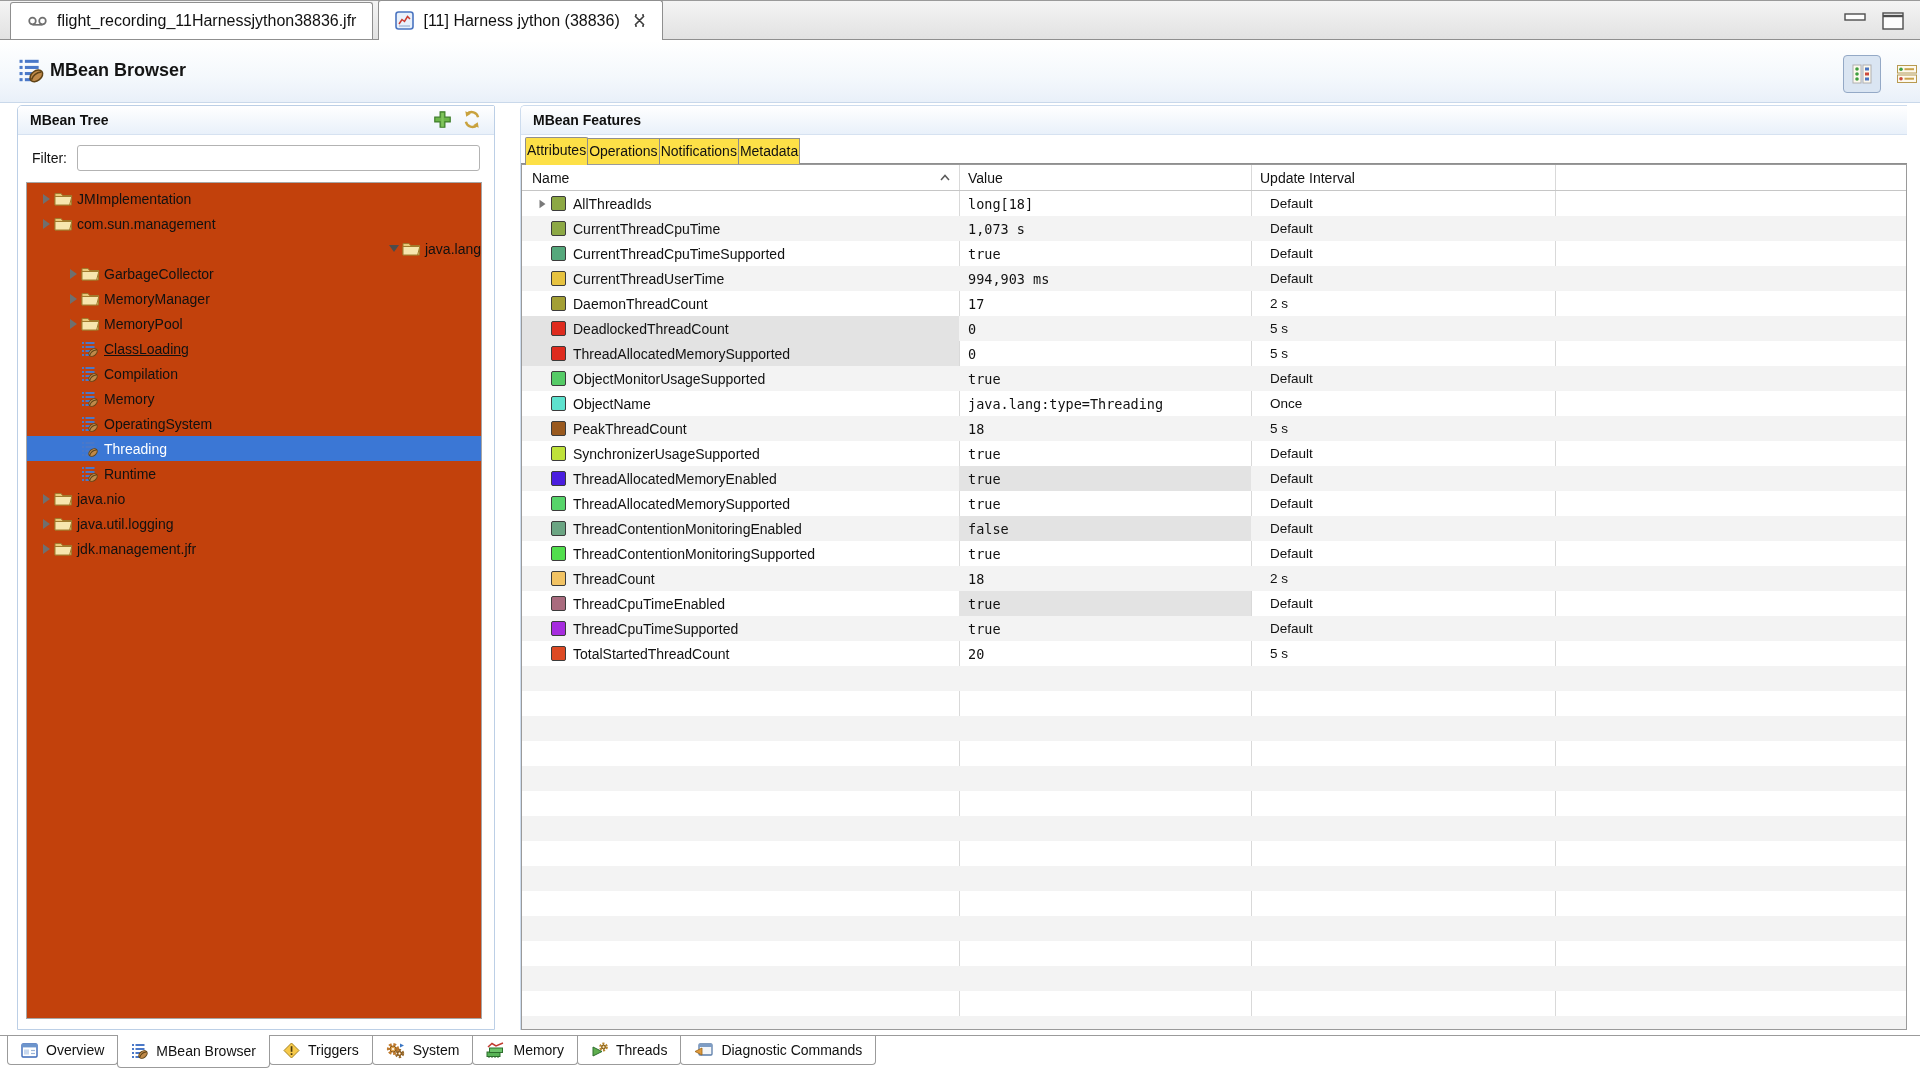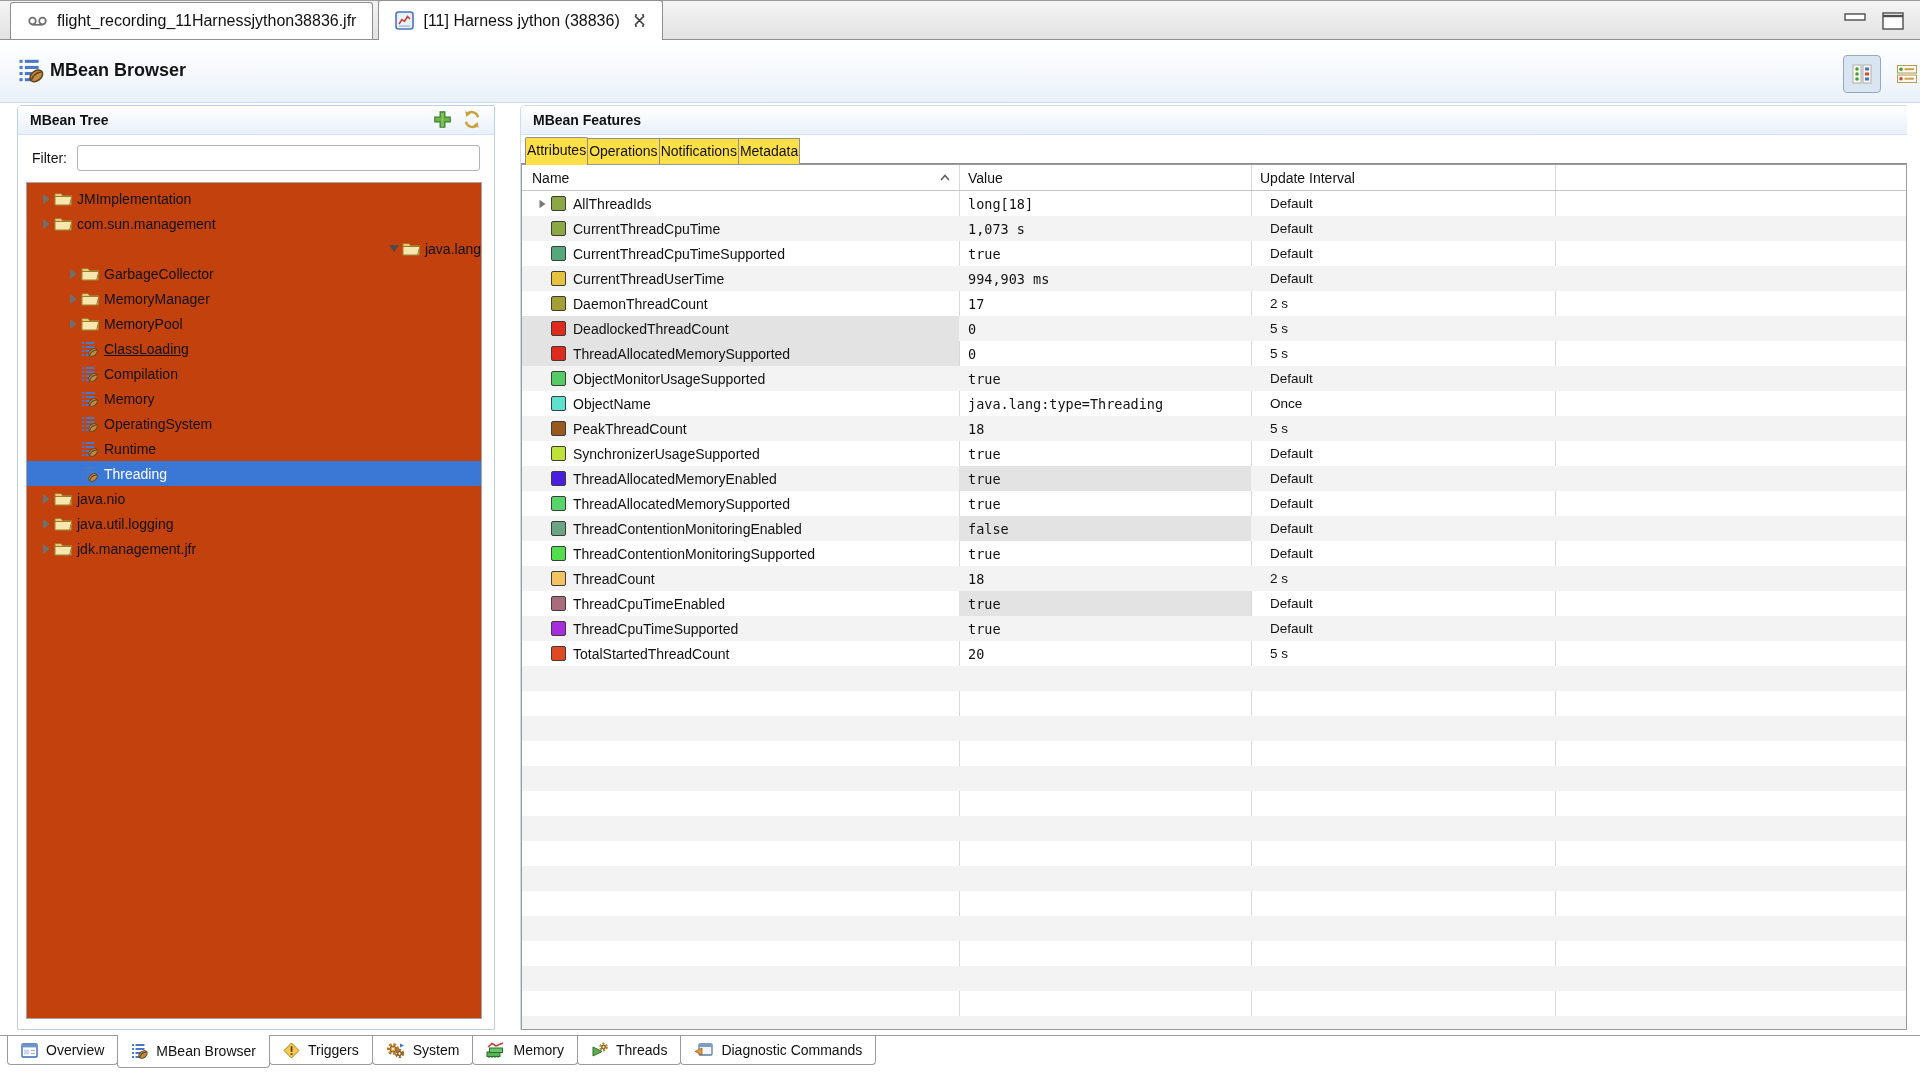--- a/index.html
+++ b/index.html
@@ -382,64 +382,64 @@
             </g>
             <g transform="rotate(-38 12 11.5)">
               <ellipse cx="12" cy="11.5" rx="4.6" ry="3.2" fill="#c08a4a" stroke="#5f4316" stroke-width="1"></ellipse>
               <path d="M8 11.5 q4 -2.4 8 0" fill="none" stroke="#5f4316" stroke-width="1"></path>
             </g>
           </svg>
         </span>
     <span class="tlabel">OperatingSystem</span>
   </div>
 
-  <div class="titem" style="padding-left: 38px;">
+  <div class="titem selected" style="padding-left: 38px;">
     <span class="arrow"></span>
     <span class="ticon icon">
           <svg width="17" height="16" viewBox="0 0 17 16">
             <g fill="#4a78c8">
               <rect x="1" y="1" width="2" height="2"></rect>
               <rect x="4.5" y="1" width="9" height="2"></rect>
               <rect x="1" y="5" width="2" height="2"></rect>
               <rect x="4.5" y="5" width="9" height="2"></rect>
               <rect x="1" y="9" width="2" height="2"></rect>
               <rect x="4.5" y="9" width="6" height="2"></rect>
               <rect x="1" y="13" width="2" height="2"></rect>
               <rect x="4.5" y="13" width="4" height="2"></rect>
             </g>
             <g transform="rotate(-38 12 11.5)">
               <ellipse cx="12" cy="11.5" rx="4.6" ry="3.2" fill="#c08a4a" stroke="#5f4316" stroke-width="1"></ellipse>
               <path d="M8 11.5 q4 -2.4 8 0" fill="none" stroke="#5f4316" stroke-width="1"></path>
             </g>
           </svg>
         </span>
-    <span class="tlabel">Runtime</span>
-  </div>
-
-  <div class="titem selected" style="padding-left: 38px;">
+    <span class="tlabel">Threading</span>
+  </div>
+
+  <div class="titem" style="padding-left: 38px;">
     <span class="arrow"></span>
     <span class="ticon icon">
           <svg width="17" height="16" viewBox="0 0 17 16">
             <g fill="#4a78c8">
               <rect x="1" y="1" width="2" height="2"></rect>
               <rect x="4.5" y="1" width="9" height="2"></rect>
               <rect x="1" y="5" width="2" height="2"></rect>
               <rect x="4.5" y="5" width="9" height="2"></rect>
               <rect x="1" y="9" width="2" height="2"></rect>
               <rect x="4.5" y="9" width="6" height="2"></rect>
               <rect x="1" y="13" width="2" height="2"></rect>
               <rect x="4.5" y="13" width="4" height="2"></rect>
             </g>
             <g transform="rotate(-38 12 11.5)">
               <ellipse cx="12" cy="11.5" rx="4.6" ry="3.2" fill="#c08a4a" stroke="#5f4316" stroke-width="1"></ellipse>
               <path d="M8 11.5 q4 -2.4 8 0" fill="none" stroke="#5f4316" stroke-width="1"></path>
             </g>
           </svg>
         </span>
-    <span class="tlabel">Threading</span>
+    <span class="tlabel">Runtime</span>
   </div>
 
   <div class="titem" style="padding-left: 11px;">
     <span class="arrow">
           <span class="tri-right"></span>
         </span>
     <span class="ticon icon">
           <svg width="19" height="15" viewBox="0 0 19 15">
             <path d="M1 2.5 h6 l1.6 2 H17.5 v9.5 H1 z" fill="#e8c87a" stroke="#a17a2c" stroke-width="1"></path>
             <path d="M1 5.5 h16.8 l-2.2 8.5 H1 z" fill="#f7e6ae" stroke="#a17a2c" stroke-width="1"></path>

